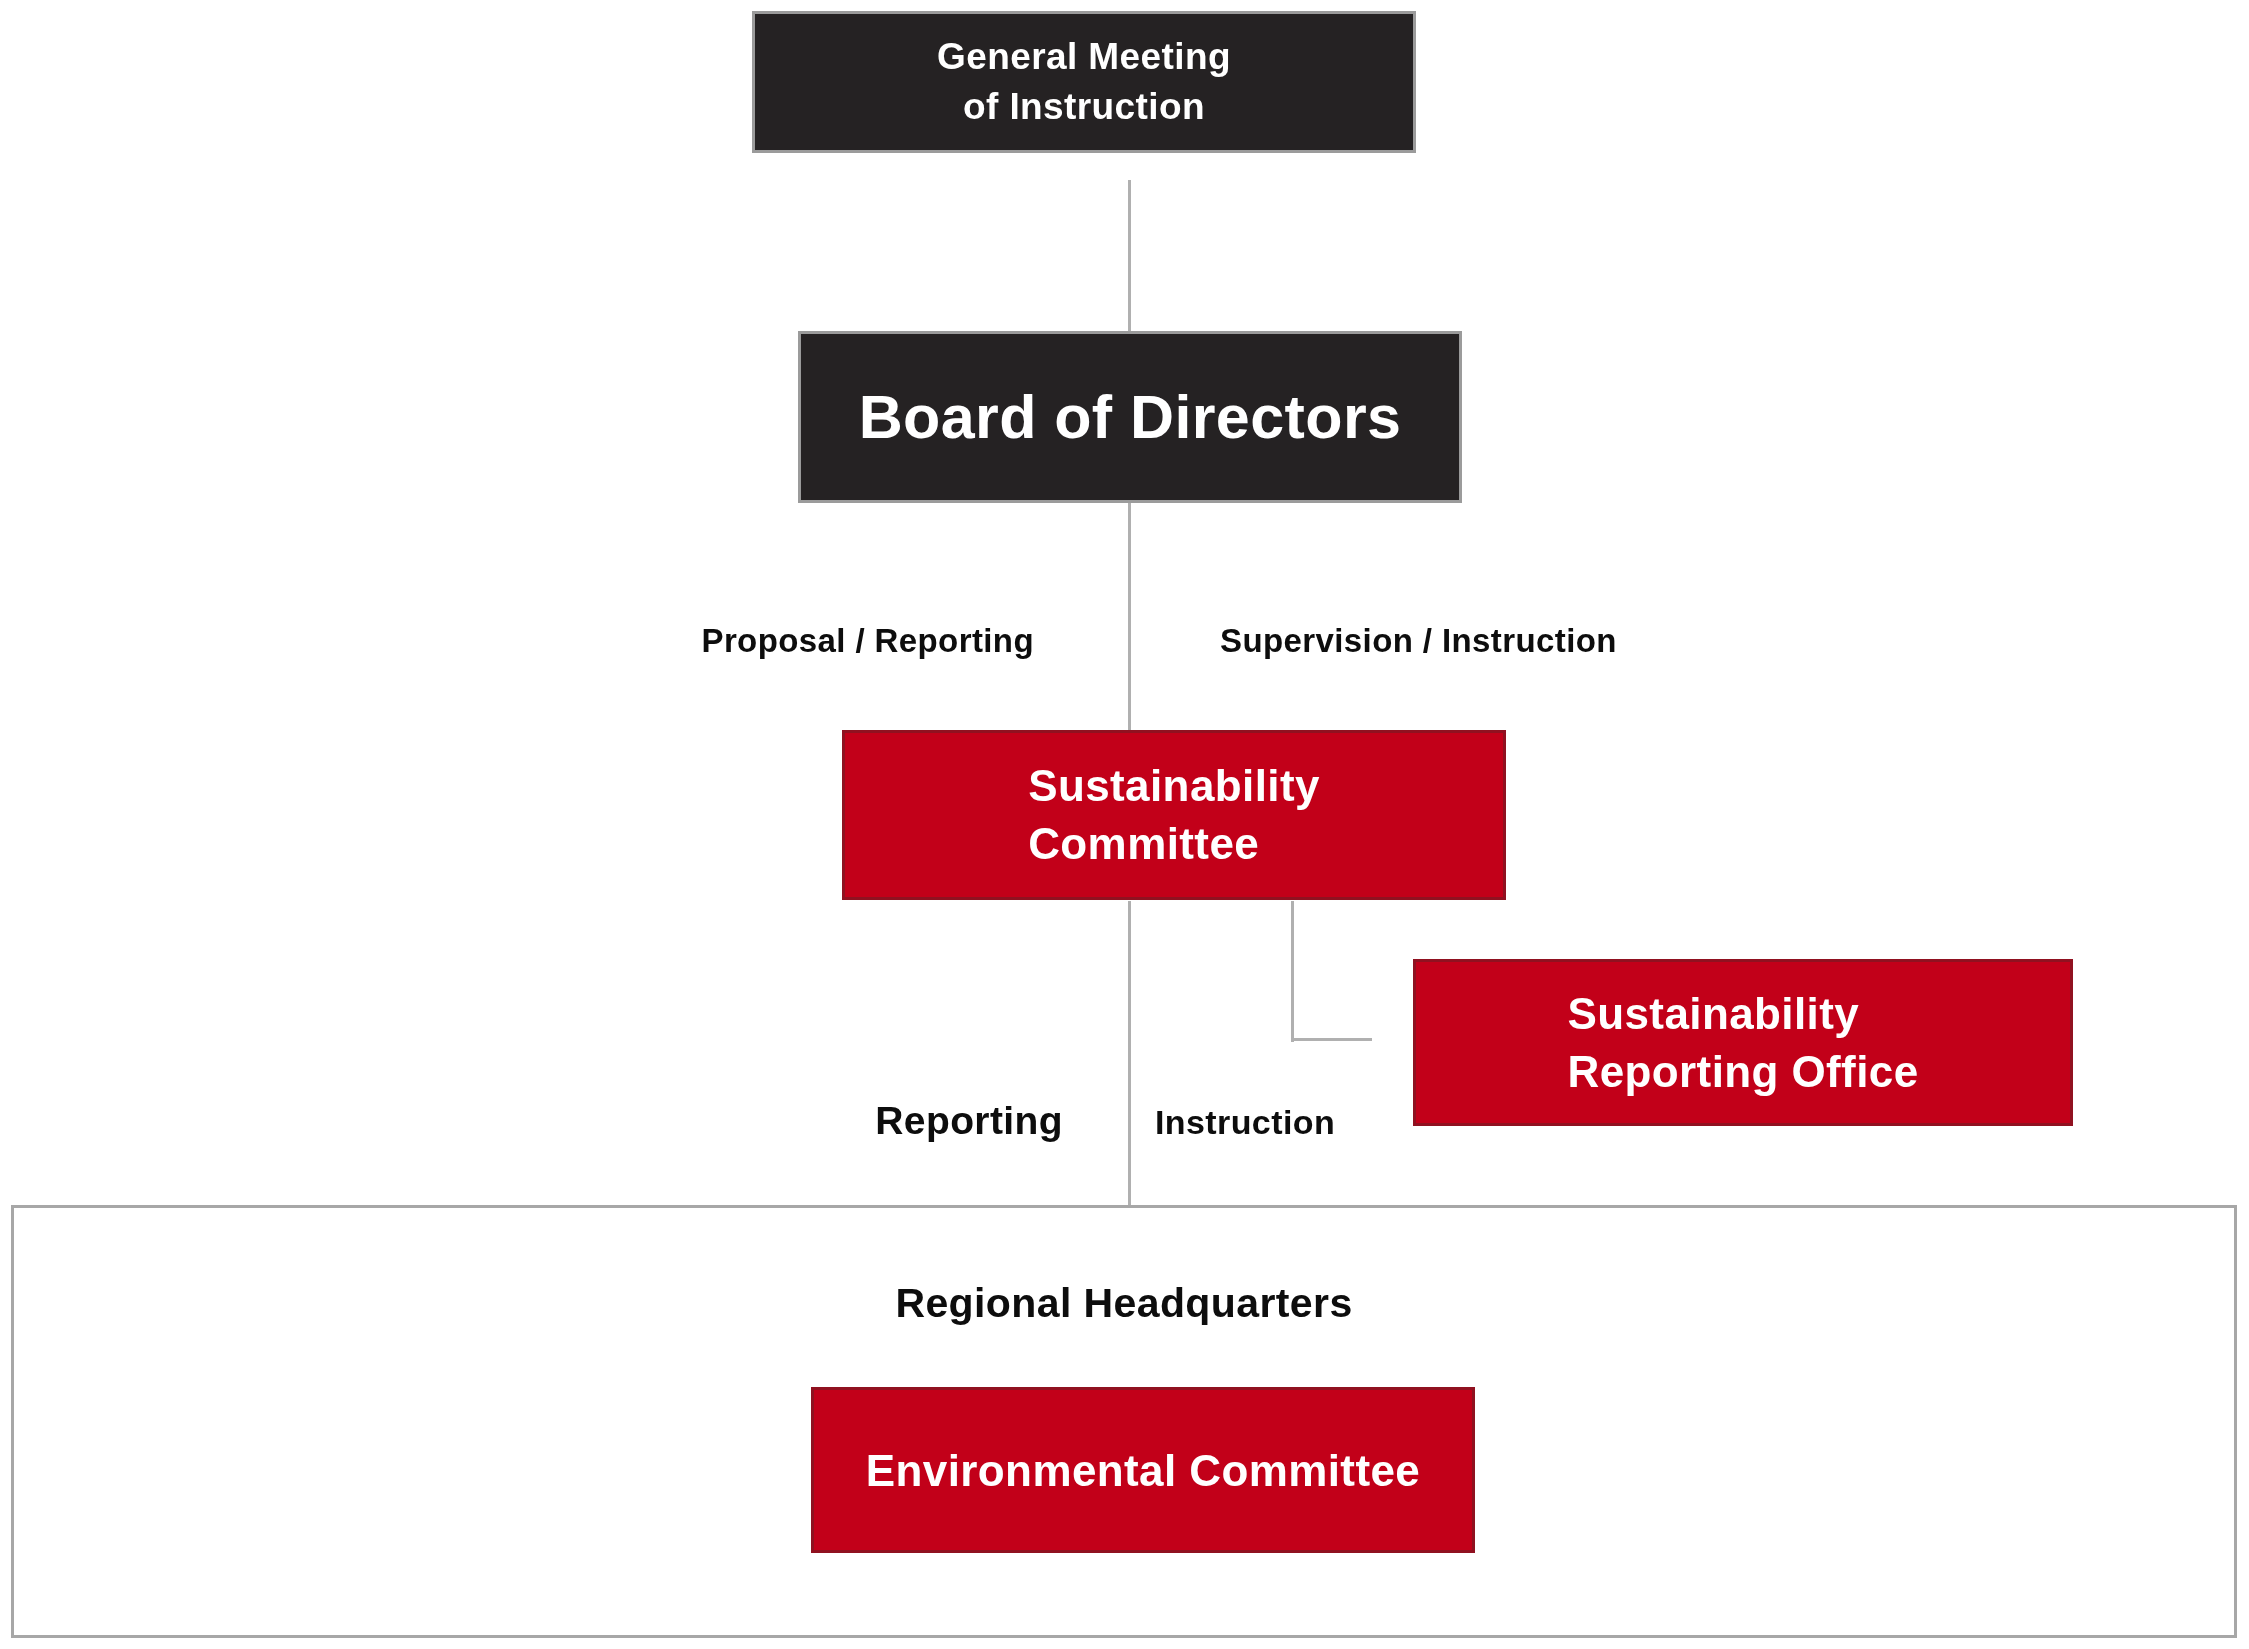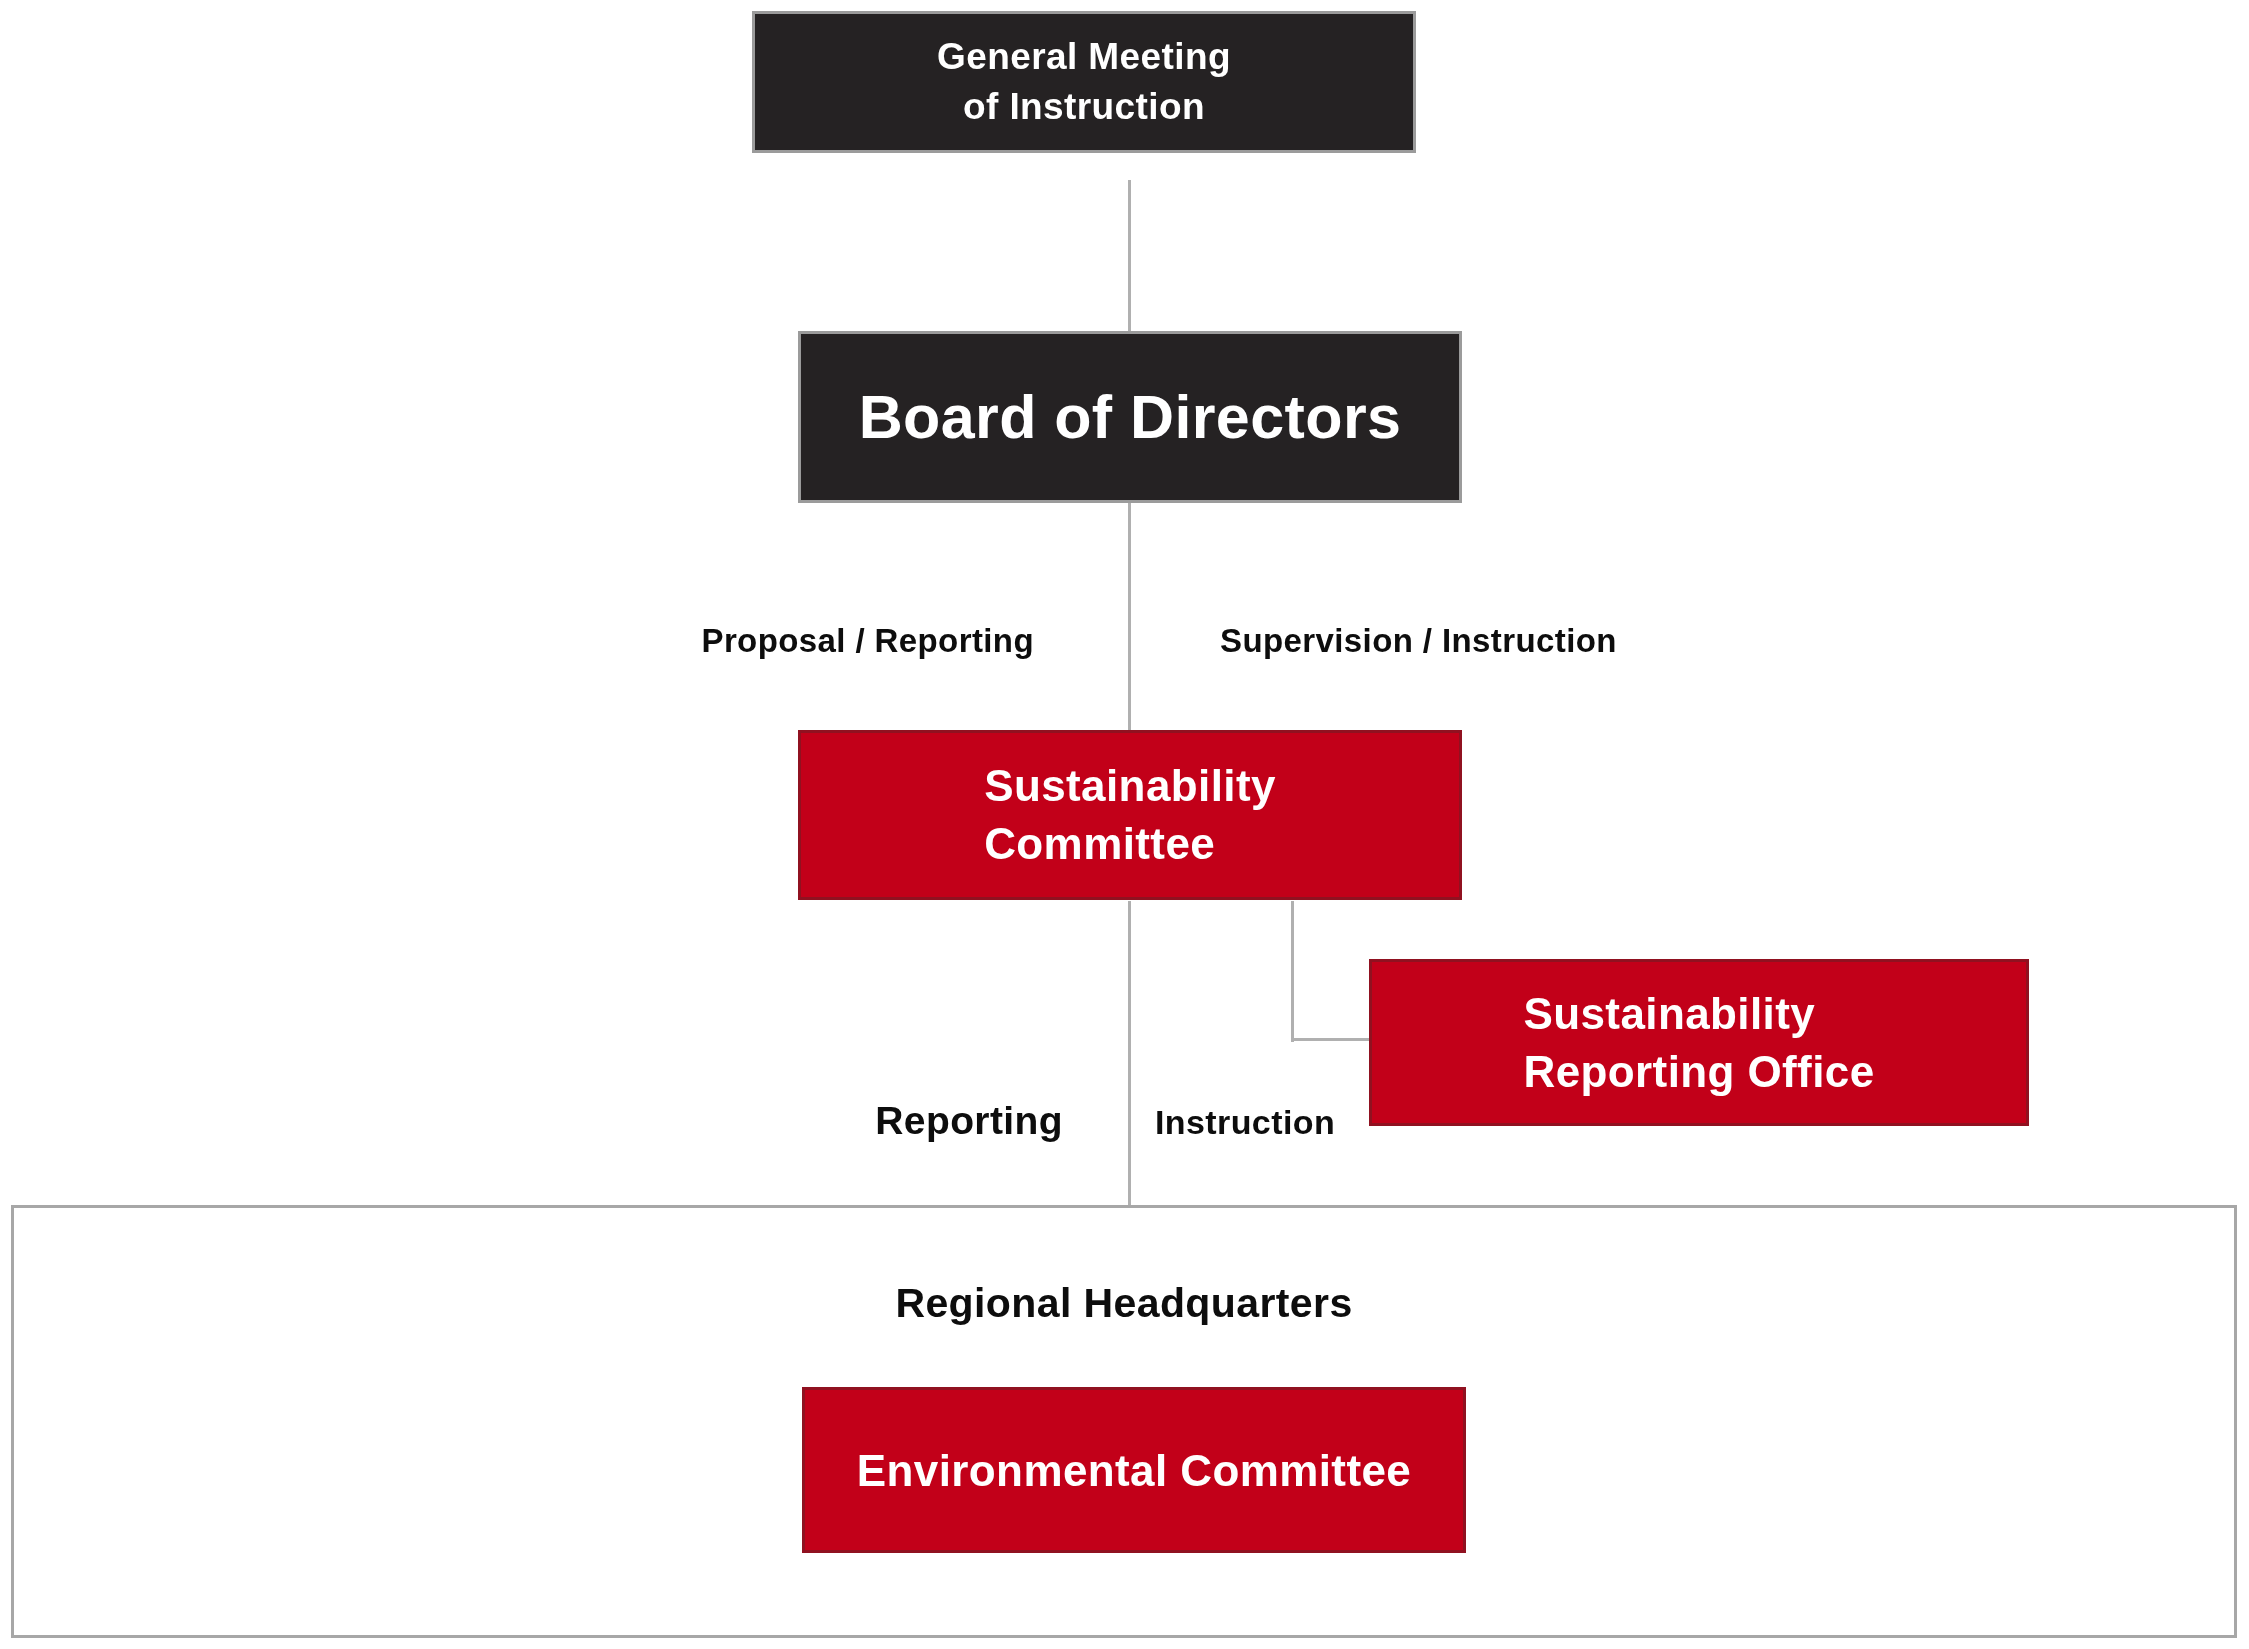--- a/index.html
+++ b/index.html
@@ -13,21 +13,21 @@
     --text-dark:#0d0d0d;
     --page-bg:#ffffff;
   }
   html,body{margin:0;padding:0;background:var(--page-bg);}
   .canvas{
     position:relative;width:2250px;height:1650px;background:var(--page-bg);
     font-family:"Liberation Sans","DejaVu Sans",sans-serif;overflow:hidden;
   }
   .node{position:absolute;box-sizing:border-box;display:flex;align-items:center;justify-content:center;}
   .node.dark{background:var(--box-dark);border:3.9px solid var(--box-dark-border);color:var(--text-light);}
-  .node.red{background:var(--box-red);border:3.9px solid var(--box-red-border);color:var(--text-light);}
+  .node.red{background:var(--box-red);border:3.9px solid var(--box-red-border);color:var(--text-light);margin-left:44px;}
   .node-text{font-weight:bold;letter-spacing:0.4px;}
   .node-text.center{text-align:center;}
   .node-text.left{text-align:left;}
   .node-line{display:block;}
   .connector{position:absolute;background:var(--line);}
   .edge-label{
     position:absolute;font-weight:bold;color:var(--text-dark);
     letter-spacing:0.4px;white-space:nowrap;
   }
   .container-box{
@@ -41,21 +41,21 @@
 
   
   .box-general{left:752px;top:11px;width:664px;height:142px;}
   .box-general .node-text{font-size:37px;line-height:50px;}
   .box-board{left:798px;top:331px;width:664px;height:172px;}
   .box-board .node-text{font-size:61px;line-height:56px;}
   .box-suscom{left:798px;top:730px;width:664px;height:170px;}
   .box-suscom .node-text{font-size:44px;line-height:58px;}
   .box-promo{left:1369px;top:959px;width:660px;height:167px;}
   .box-promo .node-text{font-size:44px;line-height:58px;}
-  .box-env{left:802px;top:1387px;width:664px;height:166px;}
+  .box-env{left:767px;top:1387px;width:664px;height:166px;}
   .box-env .node-text{font-size:44px;line-height:55px;}
 
   .line-gm-board{left:1128px;top:180px;width:3.1px;height:151px;}
   .line-board-suscom{left:1128px;top:503px;width:3.1px;height:227px;}
   .line-suscom-rhq{left:1128px;top:901px;width:3.1px;height:306px;}
   .line-elbow-v{left:1291px;top:901px;width:3.1px;height:141px;}
   .line-elbow-h{left:1291px;top:1038px;width:81px;height:3.1px;}
 
   .label-proposal{right:1216px;top:621px;font-size:33px;line-height:39px;}
   .label-supervision{left:1220px;top:621px;font-size:33px;line-height:39px;}

